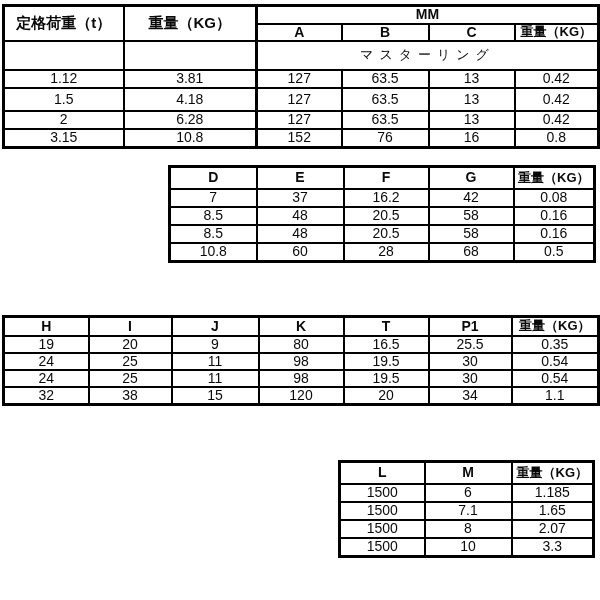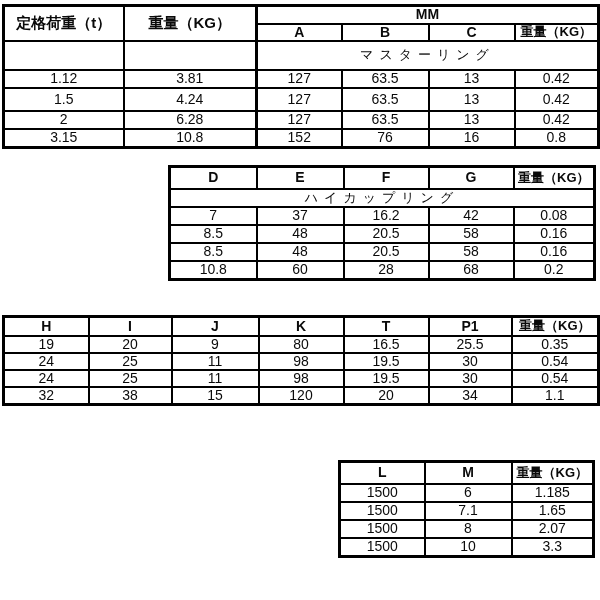--- a/index.html
+++ b/index.html
@@ -81,21 +81,21 @@
     <tr style="height:18px">
       <td class="num">1.12</td>
       <td class="num">3.81</td>
       <td class="num thickL">127</td>
       <td class="num">63.5</td>
       <td class="num">13</td>
       <td class="num">0.42</td>
     </tr>
     <tr style="height:23px">
       <td class="num">1.5</td>
-      <td class="num">4.24</td>
+      <td class="num">4.18</td>
       <td class="num thickL">127</td>
       <td class="num">63.5</td>
       <td class="num">13</td>
       <td class="num">0.42</td>
     </tr>
     <tr style="height:18px">
       <td class="num">2</td>
       <td class="num">6.28</td>
       <td class="num thickL">127</td>
       <td class="num">63.5</td>
@@ -123,23 +123,20 @@
     </colgroup>
     <tbody>
         <tr style="height:22px">
       <th>D</th>
       <th>E</th>
       <th>F</th>
       <th>G</th>
       <th class="wkg">重量（KG）</th>
     </tr>
     <tr style="height:18px">
-      <td colspan="5" class="sub">ハイカップリング</td>
-    </tr>
-    <tr style="height:18px">
       <td class="num">7</td>
       <td class="num">37</td>
       <td class="num">16.2</td>
       <td class="num">42</td>
       <td class="num">0.08</td>
     </tr>
     <tr style="height:18px">
       <td class="num">8.5</td>
       <td class="num">48</td>
       <td class="num">20.5</td>
@@ -151,21 +148,21 @@
       <td class="num">48</td>
       <td class="num">20.5</td>
       <td class="num">58</td>
       <td class="num">0.16</td>
     </tr>
     <tr style="height:19px">
       <td class="num">10.8</td>
       <td class="num">60</td>
       <td class="num">28</td>
       <td class="num">68</td>
-      <td class="num">0.2</td>
+      <td class="num">0.5</td>
     </tr>
   </tbody>
     </table>
 
   <table class="t t3">
     <colgroup>
       <col style="width:85px">
         <col style="width:83px">
         <col style="width:87px">
       <col style="width:85px">

